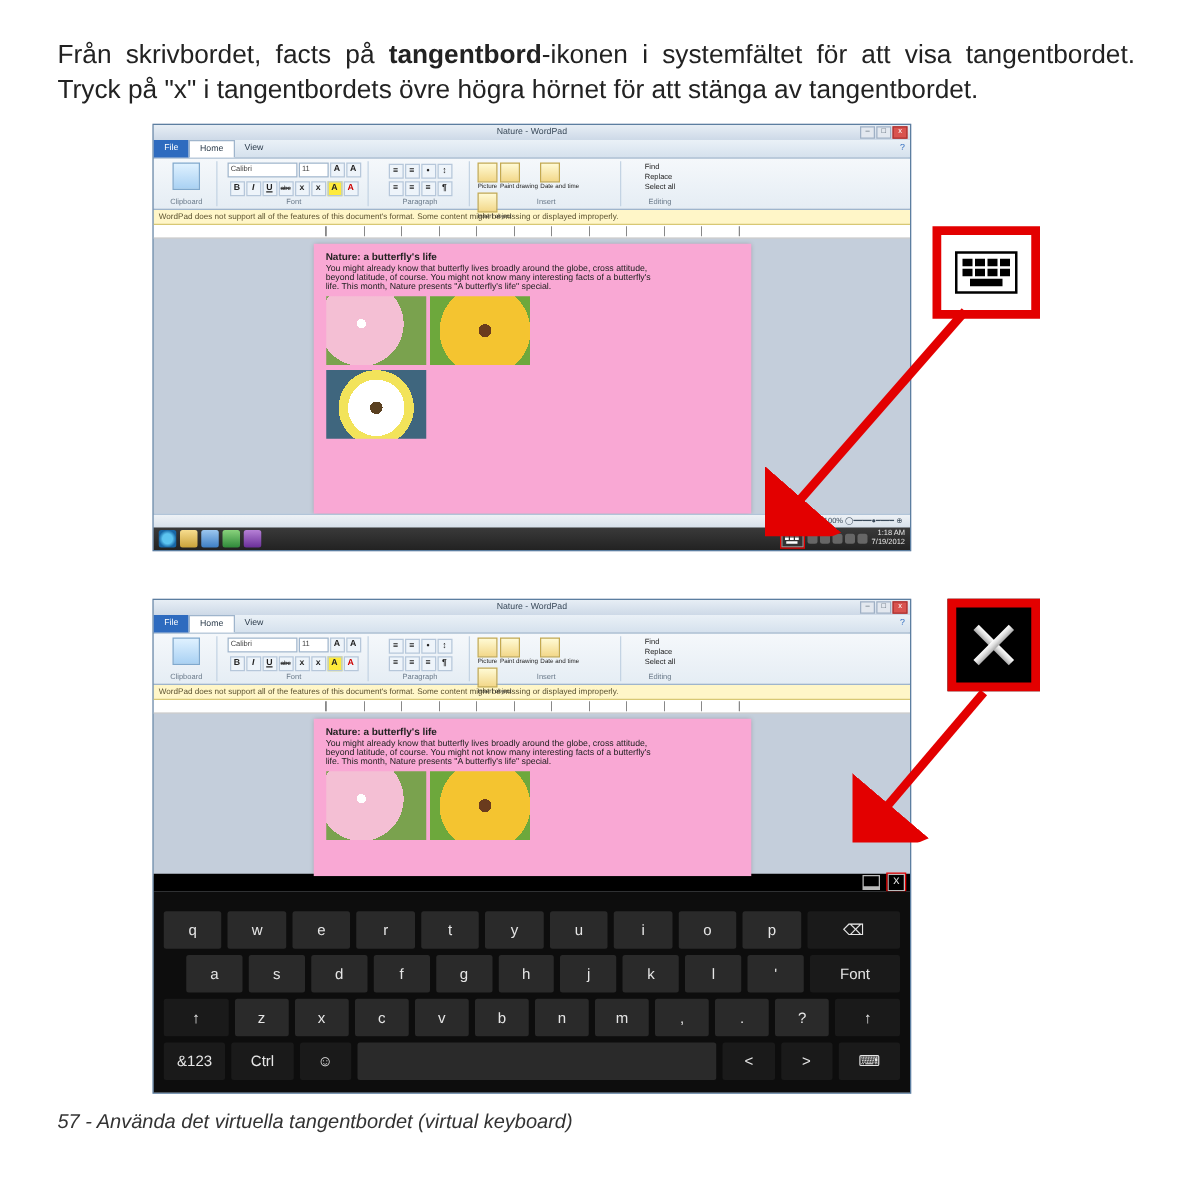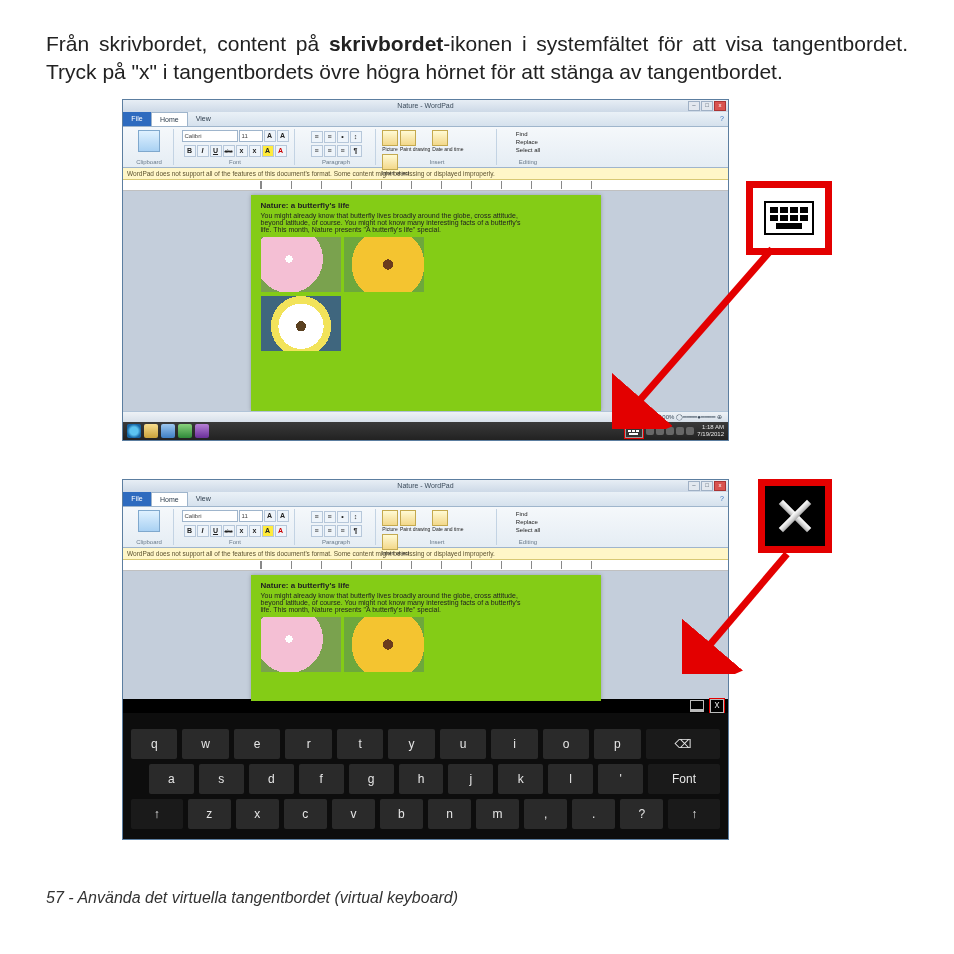--- a/index.html
+++ b/index.html
@@ -95,21 +95,21 @@
   .docarea {
     height: 220px;
     background:#c4cedb;
     display:flex;
     justify-content:center;
     overflow:hidden;
   }
   .page {
     margin-top:4px;
     width: 330px;
-    background:#84cc16;
+    background:#f9a8d4;
     box-shadow: 0 0 4px rgba(0,0,0,.25);
     padding: 6px 10px;
     font-size:7px;
     color:#222;
   }
   .page h4 { margin:0 0 2px 0; font-size:8px;}
   .imgrow { display:flex; gap:3px; margin-top:4px;}
   .photo { width:80px; height:55px; }
   .ph1 { background: radial-gradient(circle at 35% 40%, #fff 0 6%, #f4bfd4 6% 55%, #7aa24e 55% 100%);}
   .ph2 { background: radial-gradient(circle at 55% 50%, #6a3b1d 0 10%, #f4c430 10% 70%, #6da83c 70% 100%);}
@@ -232,21 +232,21 @@
     margin-top: 60px;
     padding: 0 6px;
   }
   
   .window.short .docarea { height:130px; }
 </style>
 </head>
 <body>
 
 <p class="instruction">
-  <span>Från skrivbordet, content på </span><b>skrivbordet</b><span>-ikonen i systemfältet för att visa tangentbordet. Tryck på "x" i tangentbordets övre högra hörnet för att stänga av tangentbordet.</span>
+  <span>Från skrivbordet, facts på </span><b>tangentbord</b><span>-ikonen i systemfältet för att visa tangentbordet. Tryck på "x" i tangentbordets övre högra hörnet för att stänga av tangentbordet.</span>
 </p>
 
 <div class="stage" style="height:340px;">
 
   <div class="window" style="position:absolute;left:0;top:0;">
     <div class="titlebar">
       <span>Nature - WordPad</span>
       <div class="winbtns">
         <span>–</span>
         <span>□</span>
@@ -533,20 +533,29 @@
           <div class="key">c</div>
           <div class="key">v</div>
           <div class="key">b</div>
           <div class="key">n</div>
           <div class="key">m</div>
           <div class="key">,</div>
           <div class="key">.</div>
           <div class="key">?</div>
           <div class="key keywide dark">↑</div>
         </div>
+        <div class="oskrow">
+          <div class="key keywide dark">&amp;123</div>
+          <div class="key keywide dark">Ctrl</div>
+          <div class="key dark">☺</div>
+          <div class="key keysp"></div>
+          <div class="key dark">&lt;</div>
+          <div class="key dark">&gt;</div>
+          <div class="key keywide dark">⌨</div>
+        </div>
       </div>
     </div>
   </div>
 
   <div class="callout" style="right:0;top:0;width:60px;height:60px;background:#000;">
     <div class="xicon-lg"></div>
   </div>
   <svg class="arrow" style="left:560px;top:55px;width:120px;height:140px;">
     <defs>
         <marker id="ah2" markerWidth="12" markerHeight="12" refX="2" refY="6" orient="auto">

